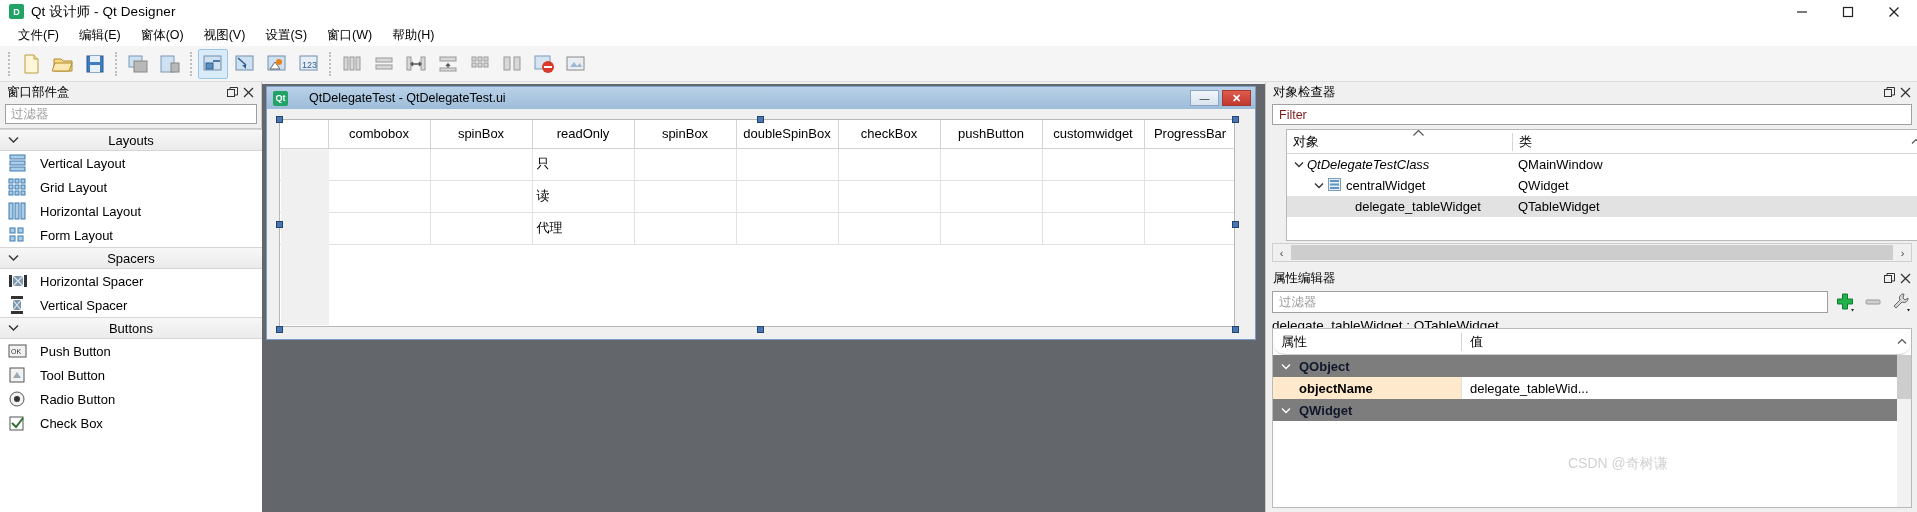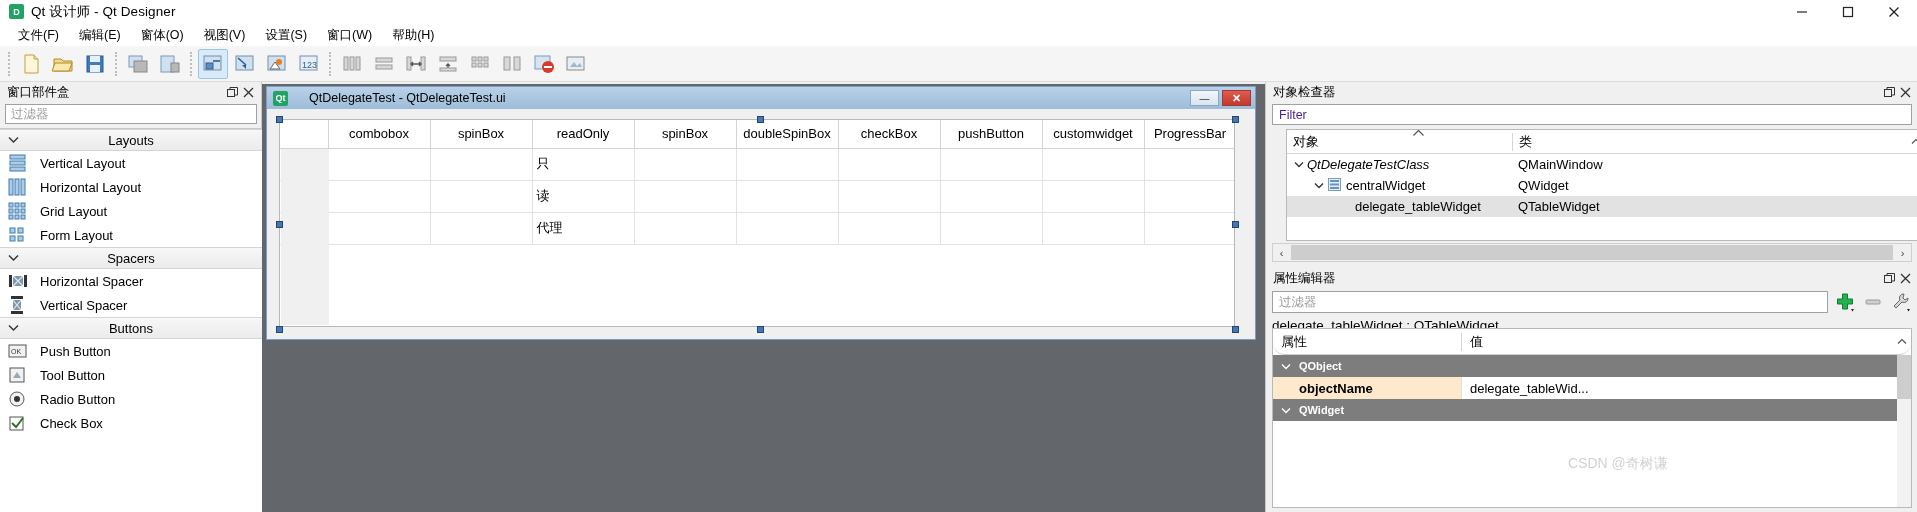--- a/index.html
+++ b/index.html
@@ -181,21 +181,21 @@
   .hdl { position:absolute; width:7px; height:7px; background:#4a75b5; border:1px solid #23456f; }
 
   
   .rightdock {
     position:absolute; left:1265px; top:82px; width:652px; height:430px;
     background:#f0f0f0; border-left:1px solid #c8c8c8;
   }
   .oi-panel { position:absolute; left:0; top:0; width:652px; height:186px; }
   .oi-filter {
     margin: 2px 6px 2px 6px; height:21px; background:#fff; border:1px solid #a0a0a0;
-    display:flex; align-items:center; padding-left:6px; font-size:12.5px; color:#4c1d95;
+    display:flex; align-items:center; padding-left:6px; font-size:12.5px; color:#7f1d1d;
   }
   .oi-tree {
     position:absolute; left:20px; top:47px; width:640px; height:112px;
     background:#fff; border:1px solid #b9b9b9; overflow:hidden;
   }
   .oi-head {
     height:24px; display:flex; align-items:center;
     border-bottom:1px solid #d4d4d4; position:relative; background:#fff;
   }
   .oi-head .c1 { width:225px; padding-left:6px; font-size:13px; }
@@ -225,21 +225,21 @@
   .pe-table {
     position:absolute; left:6px; top:60px; width:640px; height:180px;
     background:#fff; border:1px solid #b9b9b9; overflow:hidden;
   }
   .pt-head { height:26px; display:flex; align-items:center; border-bottom:1px solid #cfcfcf; background:#fff;border-radius:12px; }
   .pt-head .h1 { width:188px; padding-left:8px; font-size:13px; }
   .pt-head .h2 { flex:1; padding-left:8px; font-size:13px; border-left:1px solid #d4d4d4; }
   .pt-head .h3 { width:18px; text-align:center; font-size:10px; color:#555; }
   .pt-grouprow {
     height:22px; display:flex; align-items:center;
-    background:#7d7d7d; color:#ffffff; font-weight:bold; font-size:11px;
+    background:#7d7d7d; color:#0f172a; font-weight:bold; font-size:13px;
   }
   .pt-grouprow .gchev { width:26px; text-align:center; font-size:10px; color:#fff; font-weight:normal;}
   .pt-proprow { height:22px; display:flex; align-items:center; font-size:13px; }
   .pt-proprow .p1 {
     width:188px; padding-left:26px; font-weight:bold; background:#ffe9cc; height:22px;
     display:flex; align-items:center;
   }
   .pt-proprow .p2 { flex:1; padding-left:8px; border-left:1px solid #e0e0e0; height:22px; display:flex; align-items:center;}
   .pt-scroll { position:absolute; right:0; top:26px; width:14px; bottom:0; background:#f2f2f2; }
   .pt-thumb { position:absolute; right:0; top:0; width:14px; height:44px; background:#cdcdcd; }
@@ -449,42 +449,42 @@
             <rect x="2" y="1" width="15" height="4" fill="#aacde8" stroke="#3f7ab0"></rect>
             <rect x="2" y="7" width="15" height="4" fill="#aacde8" stroke="#3f7ab0"></rect>
             <rect x="2" y="13" width="15" height="4" fill="#aacde8" stroke="#3f7ab0"></rect>
           </svg>
         </span>
         <span>Vertical Layout</span>
       </div>
       <div class="wb-item">
         <span class="wb-ico">
           <svg width="20" height="18" viewBox="0 0 20 18">
-            <rect x="1" y="1" width="4" height="16" fill="#aacde8" stroke="#3f7ab0"></rect>
-            <rect x="7" y="1" width="4" height="16" fill="#aacde8" stroke="#3f7ab0"></rect>
-            <rect x="13" y="1" width="4" height="16" fill="#aacde8" stroke="#3f7ab0"></rect>
-          </svg>
-        </span>
-        <span>Horizontal Layout</span>
-      </div>
-      <div class="wb-item">
-        <span class="wb-ico">
-          <svg width="20" height="18" viewBox="0 0 20 18">
             <rect x="1" y="1" width="4" height="4" fill="#aacde8" stroke="#3f7ab0"></rect>
               <rect x="7" y="1" width="4" height="4" fill="#aacde8" stroke="#3f7ab0"></rect>
               <rect x="13" y="1" width="4" height="4" fill="#aacde8" stroke="#3f7ab0"></rect>
             <rect x="1" y="7" width="4" height="4" fill="#aacde8" stroke="#3f7ab0"></rect>
               <rect x="7" y="7" width="4" height="4" fill="#aacde8" stroke="#3f7ab0"></rect>
               <rect x="13" y="7" width="4" height="4" fill="#aacde8" stroke="#3f7ab0"></rect>
             <rect x="1" y="13" width="4" height="4" fill="#aacde8" stroke="#3f7ab0"></rect>
               <rect x="7" y="13" width="4" height="4" fill="#aacde8" stroke="#3f7ab0"></rect>
               <rect x="13" y="13" width="4" height="4" fill="#aacde8" stroke="#3f7ab0"></rect>
           </svg>
         </span>
         <span>Grid Layout</span>
+      </div>
+      <div class="wb-item">
+        <span class="wb-ico">
+          <svg width="20" height="18" viewBox="0 0 20 18">
+            <rect x="1" y="1" width="4" height="16" fill="#aacde8" stroke="#3f7ab0"></rect>
+            <rect x="7" y="1" width="4" height="16" fill="#aacde8" stroke="#3f7ab0"></rect>
+            <rect x="13" y="1" width="4" height="16" fill="#aacde8" stroke="#3f7ab0"></rect>
+          </svg>
+        </span>
+        <span>Horizontal Layout</span>
       </div>
       <div class="wb-item">
         <span class="wb-ico">
           <svg width="20" height="18" viewBox="0 0 20 18">
             <rect x="2" y="2" width="5" height="5" fill="#aacde8" stroke="#3f7ab0"></rect>
               <rect x="10" y="2" width="5" height="5" fill="#aacde8" stroke="#3f7ab0"></rect>
             <rect x="2" y="10" width="5" height="5" fill="#aacde8" stroke="#3f7ab0"></rect>
               <rect x="10" y="10" width="5" height="5" fill="#aacde8" stroke="#3f7ab0"></rect>
           </svg>
         </span>

